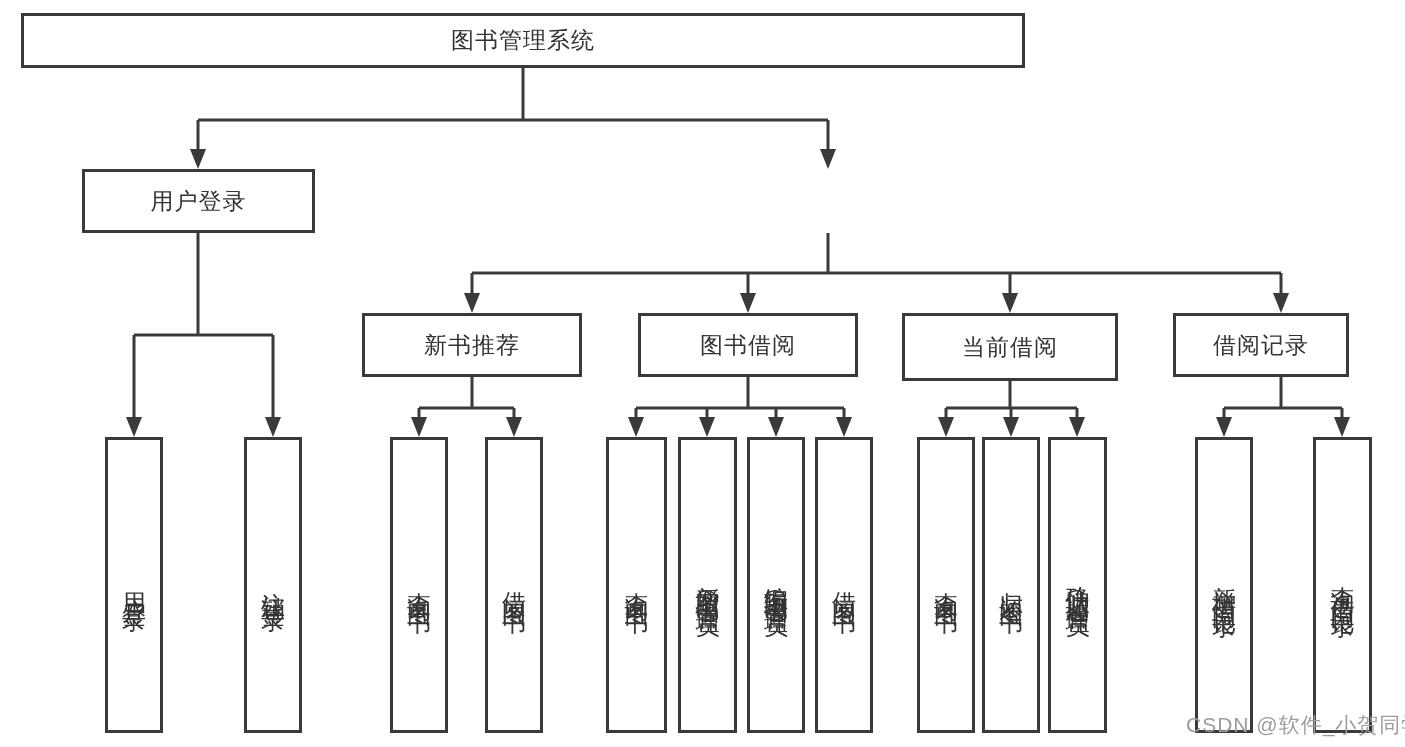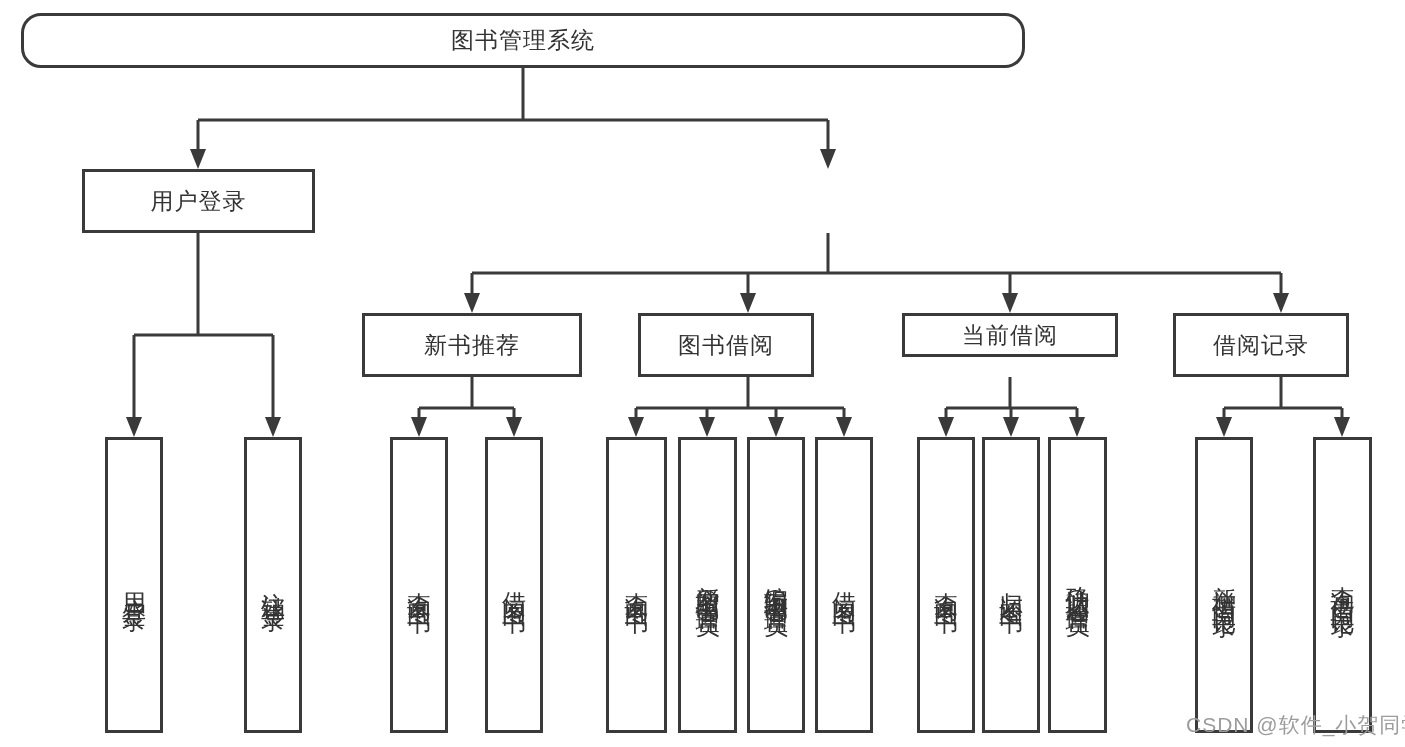--- a/index.html
+++ b/index.html
@@ -17,21 +17,21 @@
     position: absolute;
     background: #ffffff;
     border: 3px solid #3a3a3a;
     display: flex;
     align-items: center;
     justify-content: center;
     text-align: center;
     color: #333333;
   }
   .hbox { font-size: 23px; letter-spacing: 1px; white-space: nowrap; }
-  .root-box { font-size: 23px; border-radius: 20px; }
+  .root-box { font-size: 23px; }
   .vbox {
     writing-mode: vertical-rl;
     font-size: 24px;
     letter-spacing: 6px;
     line-height: 1;
   }
   .vbox span { display: inline-block; }
   .watermark {
     position: absolute;
     left: 1186px;
@@ -92,24 +92,24 @@
     <span>图书管理系统</span>
   </div>
 
   <div class="box hbox" style="left:82px; top:169px; width:233px; height:64px;">
     <span>用户登录</span>
   </div>
 
   <div class="box hbox" style="left:362px; top:313px; width:220px; height:64px;">
     <span>新书推荐</span>
   </div>
-  <div class="box hbox" style="left:638px; top:313px; width:176px; height:64px;">
+  <div class="box hbox" style="left:638px; top:313px; width:220px; height:64px;">
     <span>图书借阅</span>
   </div>
-  <div class="box hbox" style="left:902px; top:313px; width:216px; height:44px;">
+  <div class="box hbox" style="left:902px; top:313px; width:216px; height:68px;">
     <span>当前借阅</span>
   </div>
   <div class="box hbox" style="left:1173px; top:313px; width:176px; height:64px;">
     <span>借阅记录</span>
   </div>
 
   <div class="box vbox" style="left:105px; top:437px; width:58px; height:296px;">
     <span>用户登录</span>
   </div>
   <div class="box vbox" style="left:244px; top:437px; width:58px; height:296px;">

